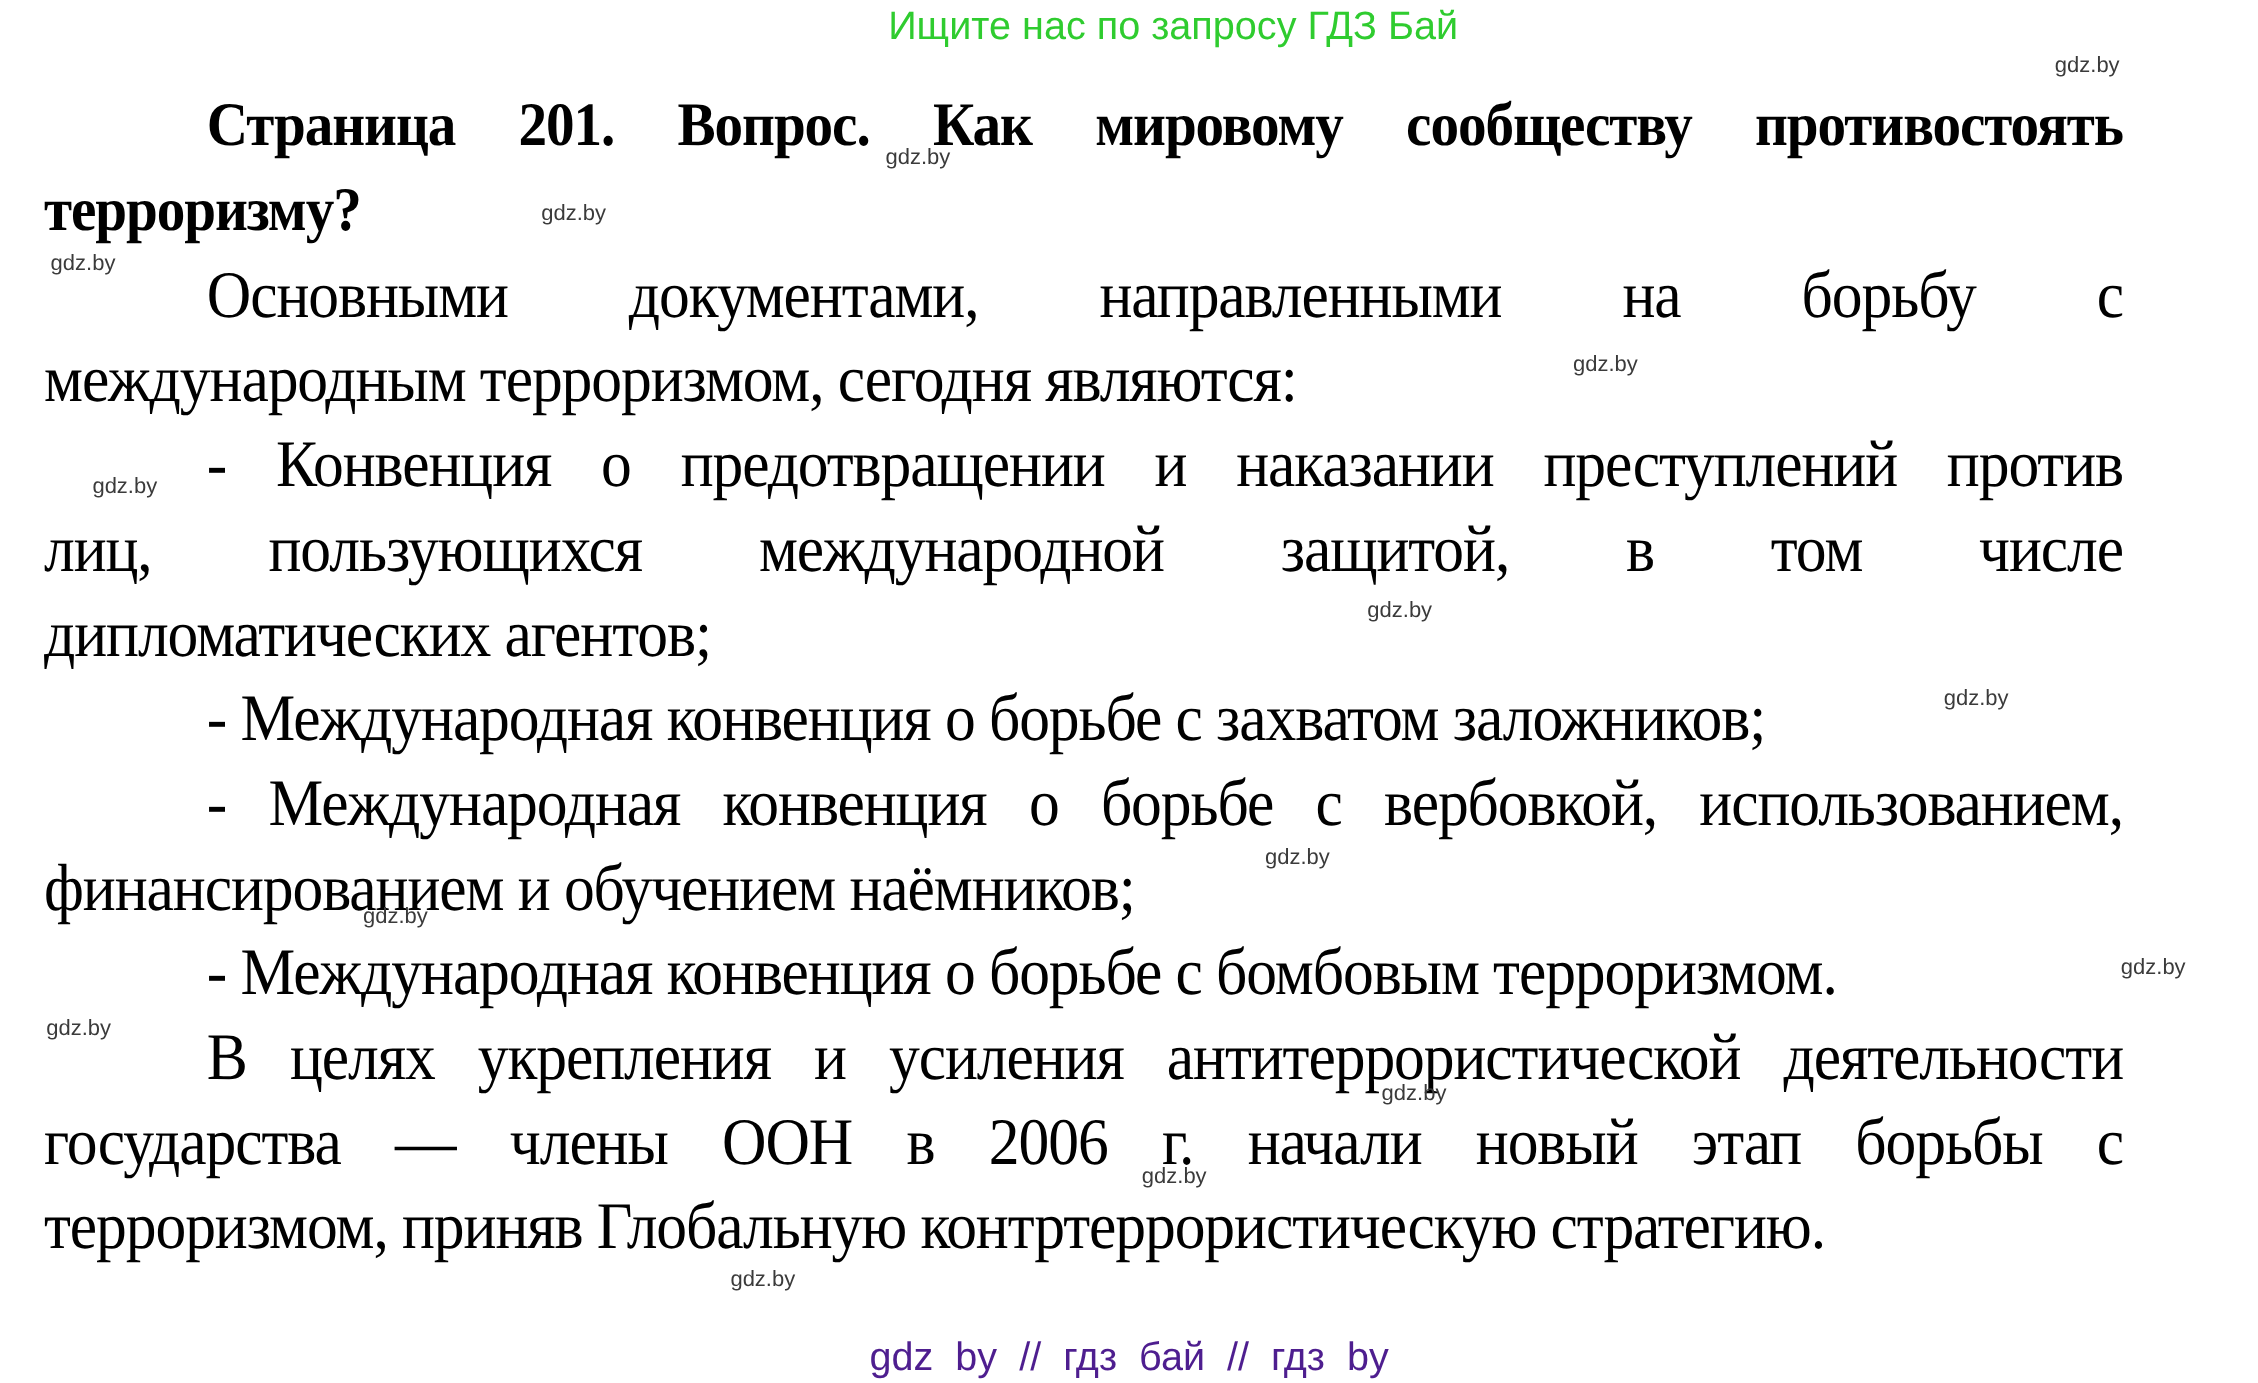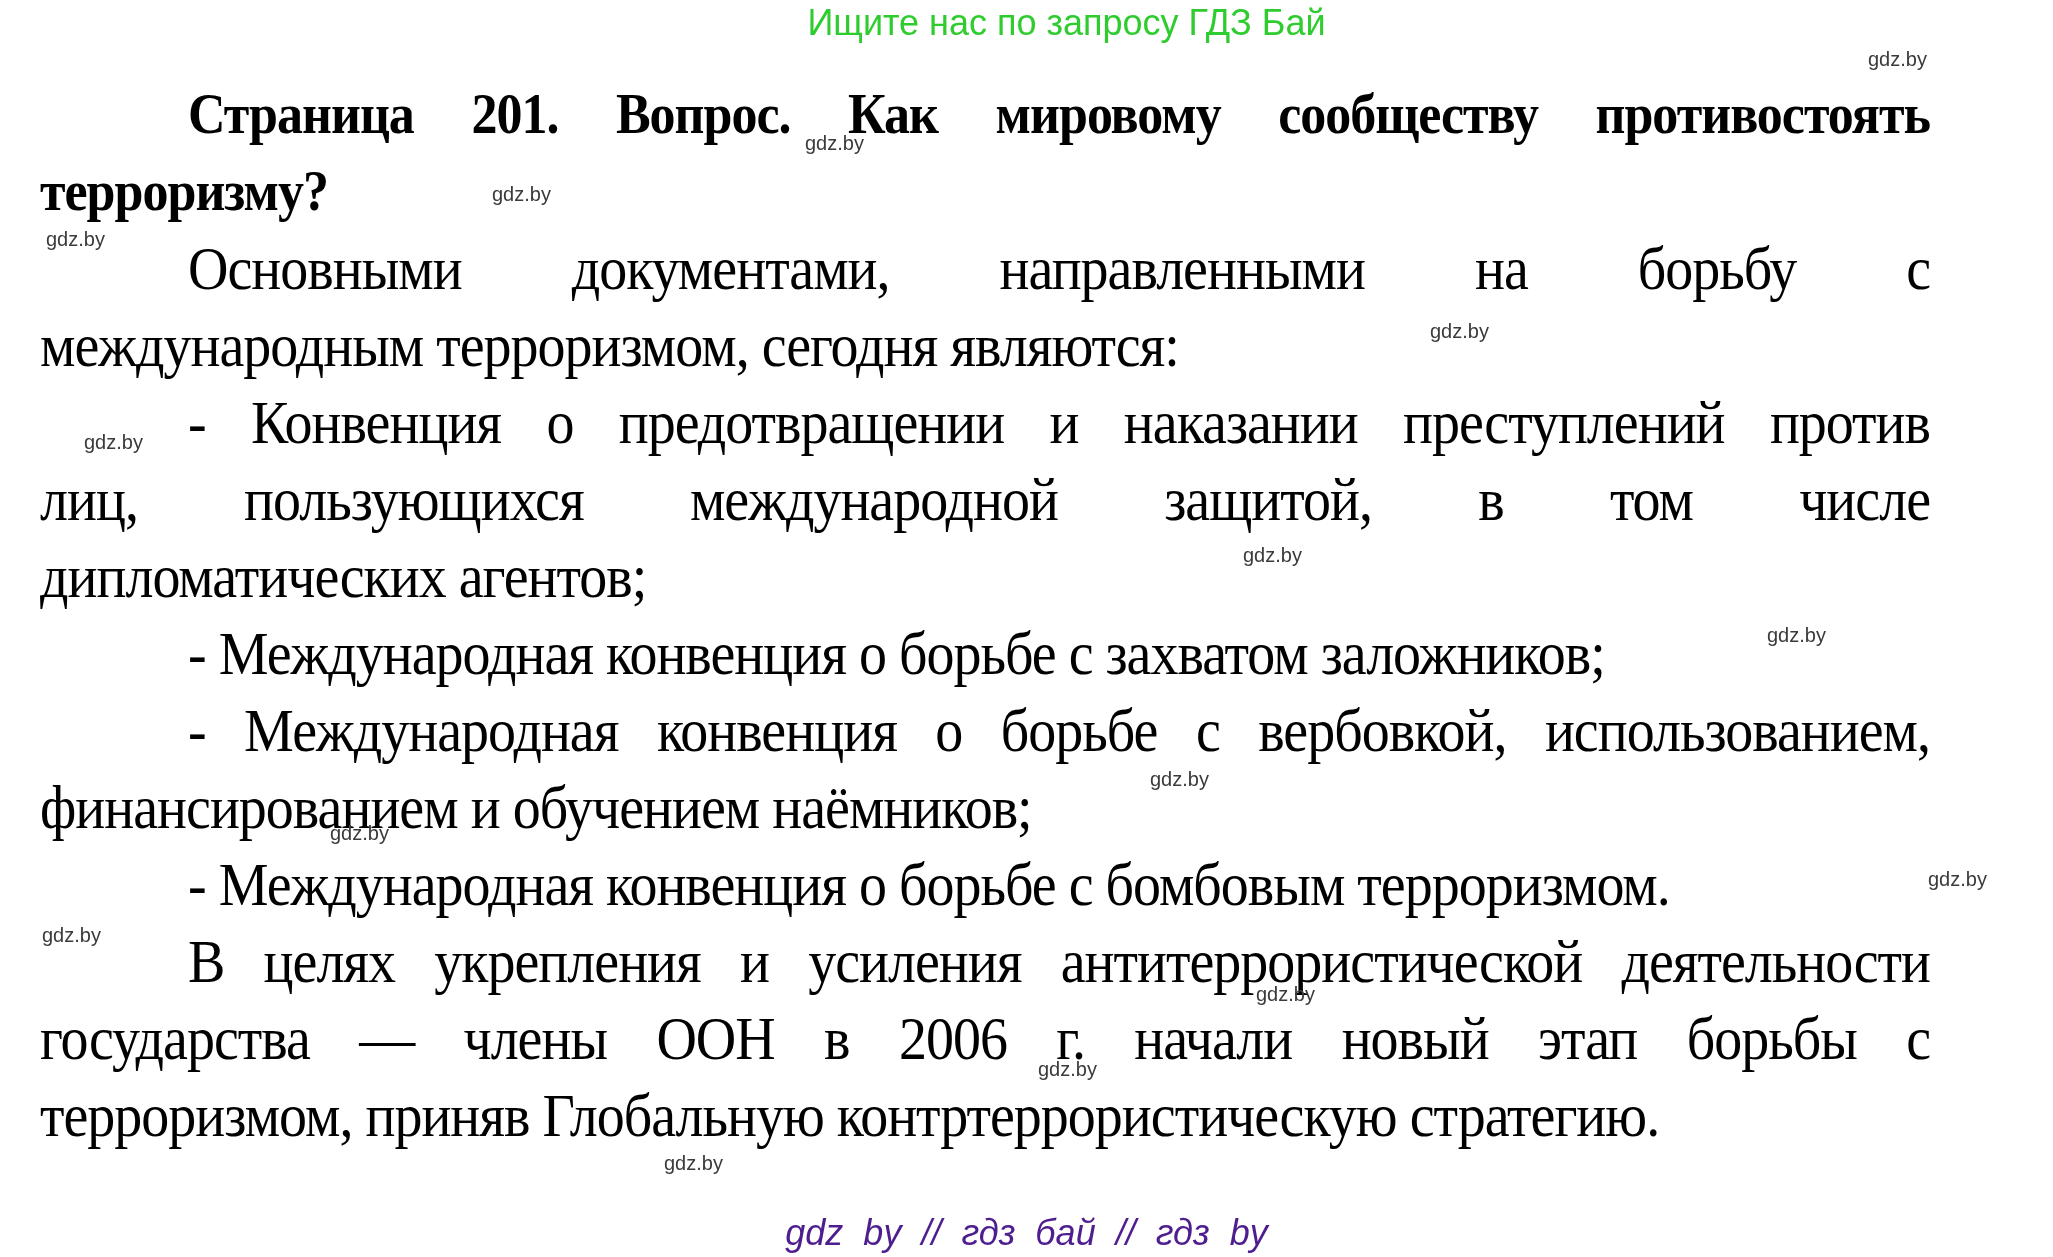--- a/index.html
+++ b/index.html
@@ -82,14 +82,14 @@
       <span class="wm" style="left: 1767px; top: 624px; color: rgb(59, 59, 59);">gdz.by</span>
       <span class="wm" style="left: 1150px; top: 768px; color: rgb(59, 59, 59);">gdz.by</span>
       <span class="wm" style="left: 330px; top: 822px; color: rgb(59, 59, 59);">gdz.by</span>
       <span class="wm" style="left: 1928px; top: 868px; color: rgb(59, 59, 59);">gdz.by</span>
       <span class="wm" style="left: 42px; top: 924px; color: rgb(59, 59, 59);">gdz.by</span>
       <span class="wm" style="left: 1256px; top: 983px; color: rgb(59, 59, 59);">gdz.by</span>
       <span class="wm" style="left: 1038px; top: 1058px; color: rgb(59, 59, 59);">gdz.by</span>
       <span class="wm" style="left: 664px; top: 1152px; color: rgb(59, 59, 59);">gdz.by</span>
     </div>
 
-  <div class="footer" style="color: rgb(78, 30, 143); font-style: italic;">gdz by // гдз бай // гдз by</div>
+  <div class="footer" style="color: rgb(78, 30, 143);">gdz by // гдз бай // гдз by</div>
 </div>
 
 </body></html>

